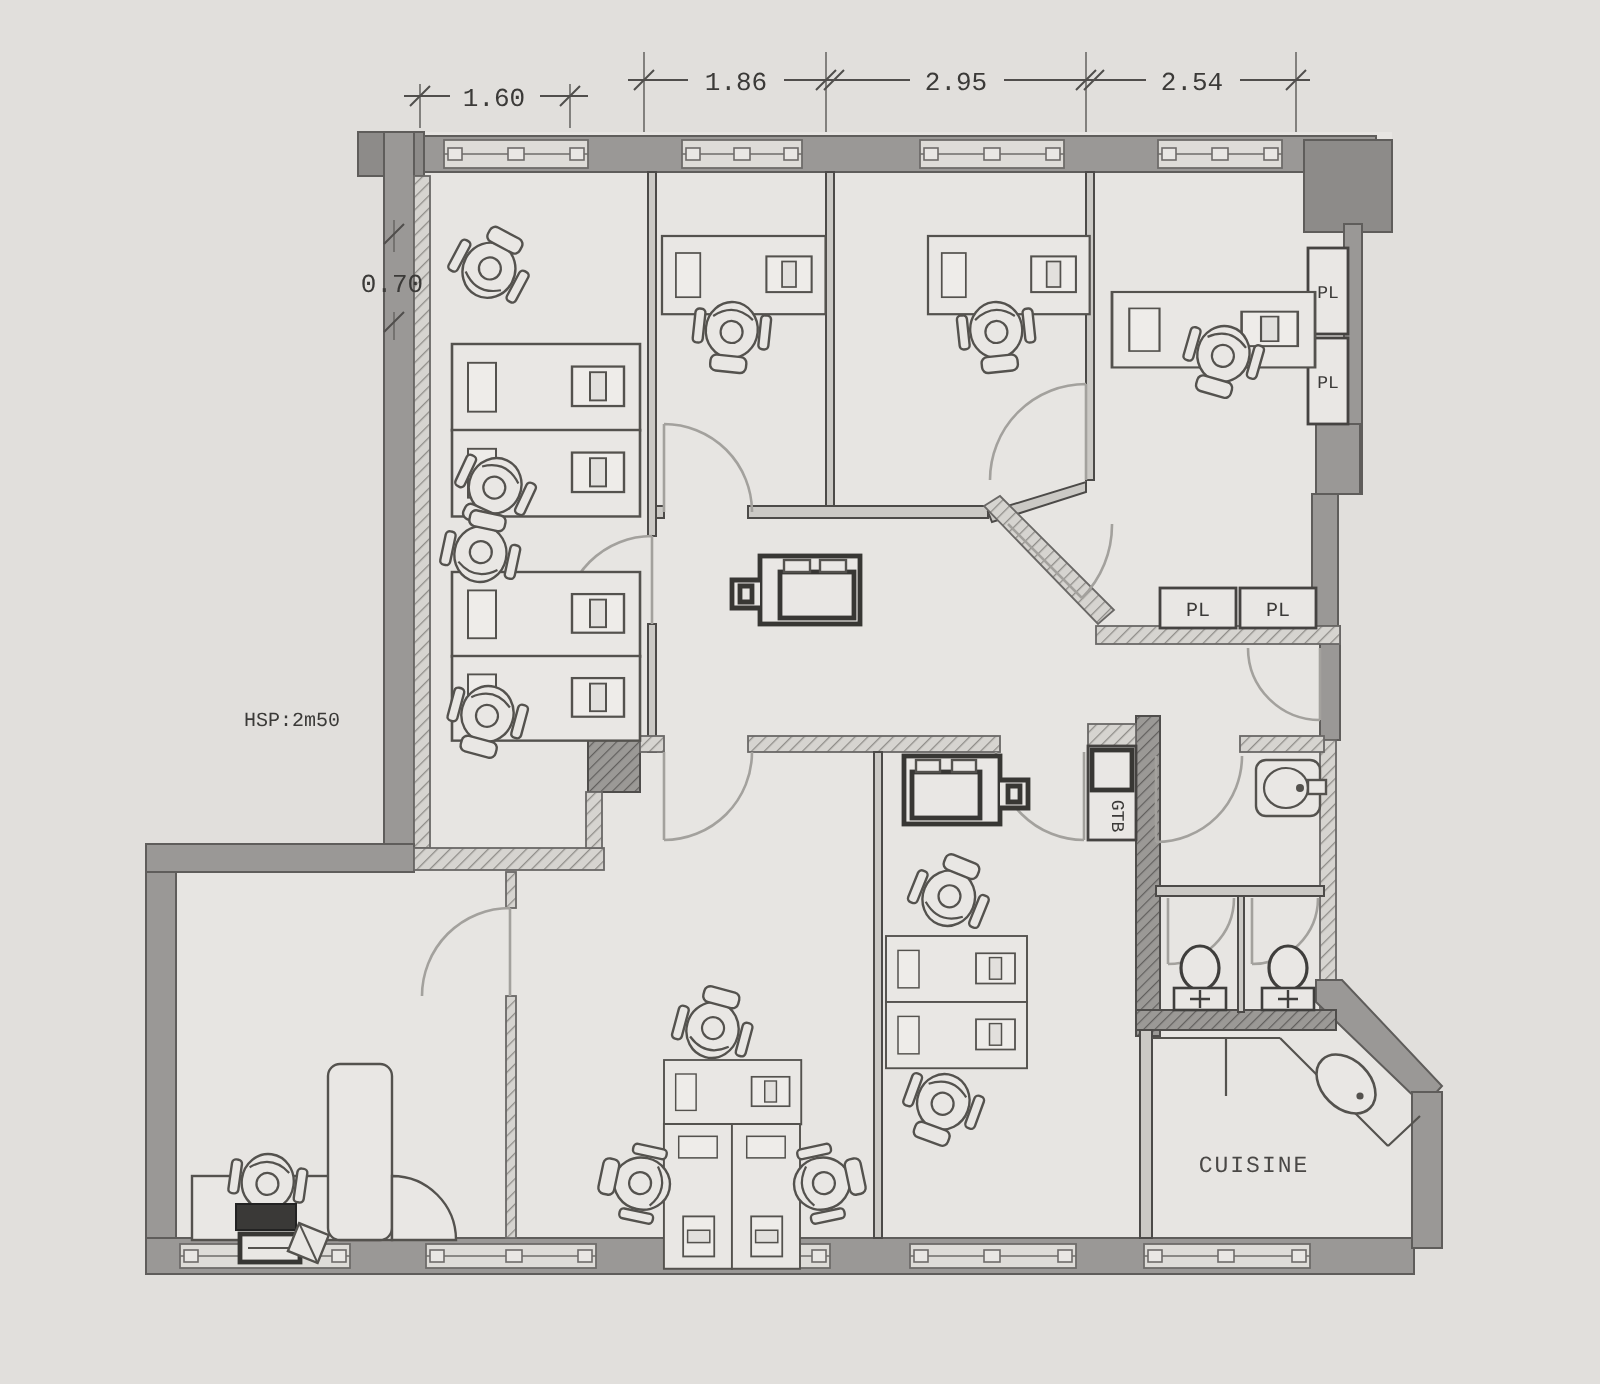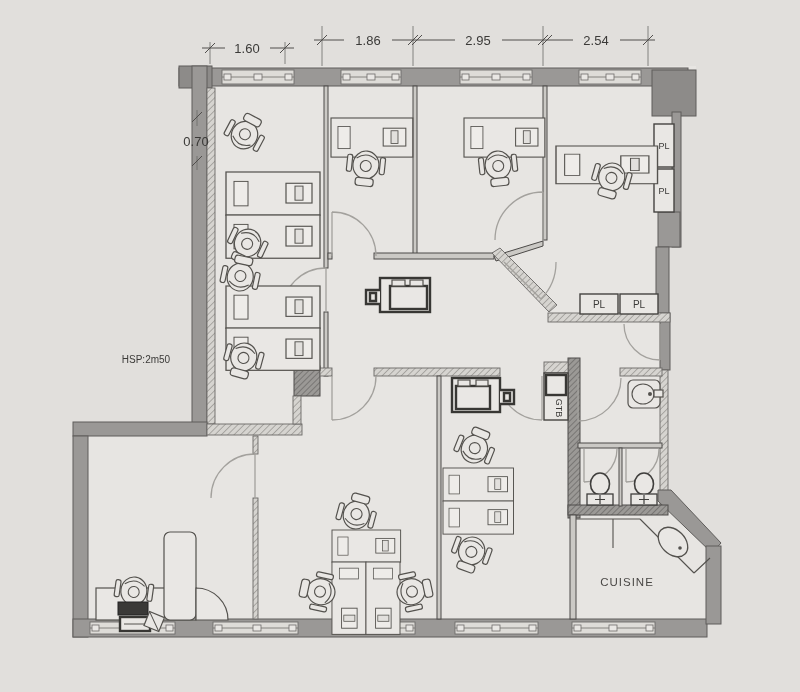--- a/index.html
+++ b/index.html
@@ -1,16 +1,16 @@
 <!DOCTYPE html>
 <html><head>
 <meta charset="utf-8">
 <style>
   html,body{margin:0;padding:0;background:#e1dfdc;}
-  .stage{width:800px;height:692px;position:relative;font-family:Liberation Sans, sans-serif;}
+  .stage{width:800px;height:692px;position:relative;font-family:Liberation Mono, monospace;}
   svg{display:block;}
   .floor{fill:#e7e5e2;stroke:none;}
   .wall{fill:#9a9896;stroke:#5f5d5b;stroke-width:1;}
   .walld{fill:#8d8b89;stroke:#5f5d5b;stroke-width:1;}
   .hwall{fill:url(#hatchp);stroke:#6a6866;stroke-width:0.9;}
   .hwalld{fill:url(#hatchd);stroke:#4f4d4b;stroke-width:1;}
   .win{fill:#dedcd8;stroke:#6e6c6a;stroke-width:0.9;}
   .winline{stroke:#6e6c6a;stroke-width:0.8;fill:none;}
   .winsq{fill:#e9e7e4;stroke:#6e6c6a;stroke-width:0.8;}
   .part{fill:#cbc9c5;stroke:#4c4a48;stroke-width:1;}

